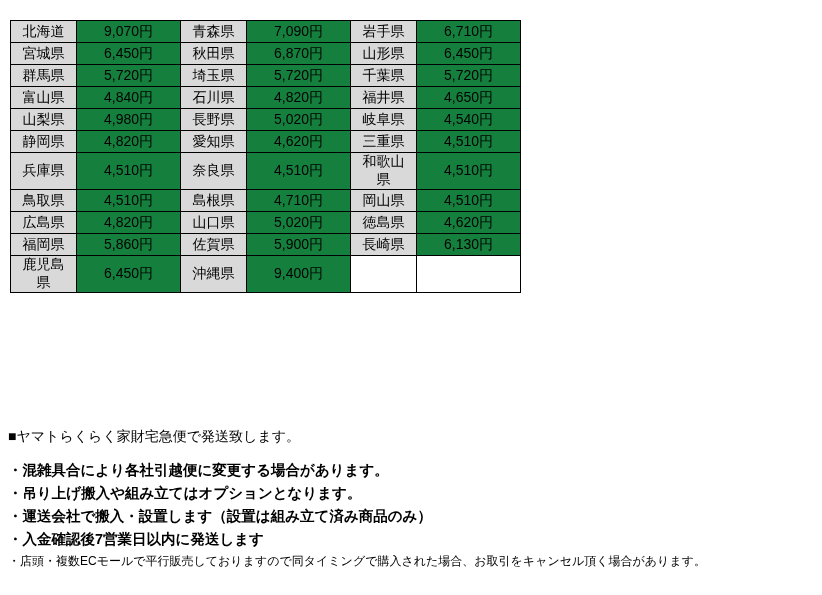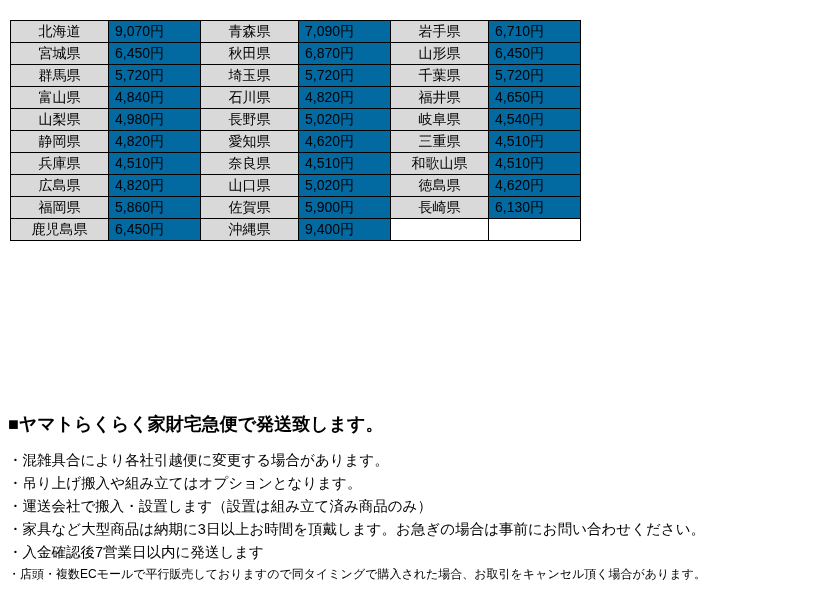--- a/index.html
+++ b/index.html
@@ -42,54 +42,55 @@
   }
   .fare-table td {
     border: 1px solid #000000;
     height: 22px;
     font-size: 14px;
     padding: 0 6px;
     box-sizing: border-box;
     vertical-align: middle;
   }
   .fare-table td.pref {
-    width: 98px;
+    width: 66px;
     text-align: center;
     background: #d9d9d9;
     font-weight: 400;
   }
   .fare-table td.price {
-    width: 92px;
-    text-align: left;
-    background: #0369a1;
+    width: 104px;
+    text-align: center;
+    background: #15803d;
   }
   .fare-table td.empty {
     background: #ffffff;
   }
   
   .notes {
     position: absolute;
     left: 8px;
     top: 412px;
     width: 800px;
   }
   .notes .head {
-    font-size: 18px;
-    font-weight: bold;
+    font-size: 14px;
+    font-weight: normal;
     margin-bottom: 14px;
     white-space: nowrap;
+    margin-top: 16px;
   }
   .notes ul {
     list-style: none;
     margin: 0;
     padding: 0;
   }
   .notes li {
     font-size: 14.5px;
-    font-weight: normal;
+    font-weight: bold;
     line-height: 20px;
     margin-bottom: 3px;
     white-space: nowrap;
   }
   .notes li.small {
     font-size: 12px;
     font-weight: normal;
     line-height: 16px;
     margin-top: 4px;
   }
@@ -153,20 +154,28 @@
         </tr>
         <tr>
           <td class="pref">兵庫県</td>
           <td class="price">4,510円</td>
           <td class="pref">奈良県</td>
           <td class="price">4,510円</td>
           <td class="pref">和歌山県</td>
           <td class="price">4,510円</td>
         </tr>
         <tr>
+          <td class="pref">鳥取県</td>
+          <td class="price">4,510円</td>
+          <td class="pref">島根県</td>
+          <td class="price">4,710円</td>
+          <td class="pref">岡山県</td>
+          <td class="price">4,510円</td>
+        </tr>
+        <tr>
           <td class="pref">広島県</td>
           <td class="price">4,820円</td>
           <td class="pref">山口県</td>
           <td class="price">5,020円</td>
           <td class="pref">徳島県</td>
           <td class="price">4,620円</td>
         </tr>
         <tr>
           <td class="pref">福岡県</td>
           <td class="price">5,860円</td>
@@ -185,19 +194,18 @@
         </tr>
       </tbody>
   </table>
 
   <div class="notes">
     <div class="head">■ヤマトらくらく家財宅急便で発送致します。</div>
     <ul>
         <li>・混雑具合により各社引越便に変更する場合があります。</li>
         <li>・吊り上げ搬入や組み立てはオプションとなります。</li>
         <li>・運送会社で搬入・設置します（設置は組み立て済み商品のみ）</li>
-        <li>・家具など大型商品は納期に3日以上お時間を頂戴します。お急ぎの場合は事前にお問い合わせください。</li>
         <li>・入金確認後7営業日以内に発送します</li>
         <li class="small">・店頭・複数ECモールで平行販売しておりますので同タイミングで購入された場合、お取引をキャンセル頂く場合があります。</li>
       </ul>
   </div>
 
 </div>
 
 </body></html>

